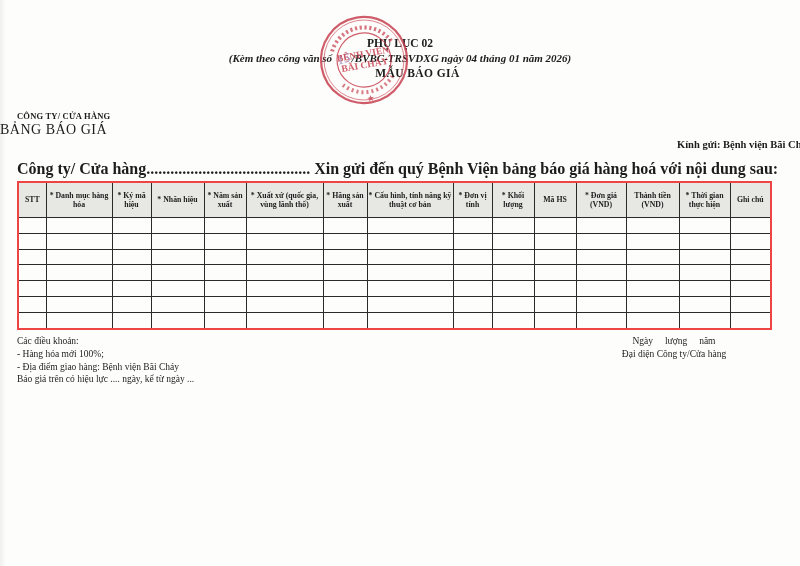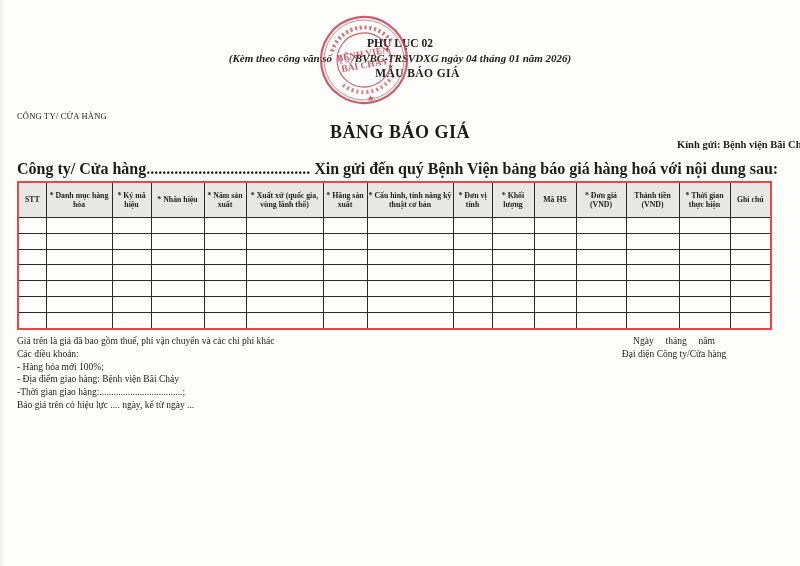--- a/index.html
+++ b/index.html
@@ -19,22 +19,22 @@
   .h-line2 { font-size:11px; font-weight:bold; font-style:italic; margin-top:1px; }
   .h-line3 { font-size:11.5px; font-weight:bold; margin-top:1px; letter-spacing:0.4px;margin-left:35px; }
   .handwritten {
     display:inline-block; font-style:italic; font-weight:normal;
     color:#a38fc6; font-size:13px; transform:rotate(-14deg) translateY(1px);
     padding:0 2px;
   }
 
   .stamp { position:absolute; left:317px; top:12px; width:94px; height:96px; opacity:0.82; pointer-events:none; }
 
-  .company-label { position:absolute; left:17px; top:111px; font-size:8.5px; font-weight:normal; letter-spacing:0.2px; }
-  .doc-title { position:absolute; top:122px; left:0; width:100%; text-align:center; font-size:18px; font-weight:bold; letter-spacing:0.5px; }
+  .company-label { position:absolute; left:17px; top:111px; font-size:8.5px; font-weight:bold; letter-spacing:0.2px; }
+  .doc-title { position:absolute; top:122px; left:0; width:100%; text-align:left; font-size:14px; font-weight:normal; letter-spacing:0.5px; }
   .recipient { position:absolute; top:139px; left:12px; width:100%; text-align:right; font-size:10.5px; font-weight:bold; }
   .intro-line { position:absolute; left:17px; top:160px; font-size:16px; font-weight:bold; }
 
   .quote-table {
     position:absolute; left:17px; top:181px; width:753px;
     border-collapse:collapse; table-layout:fixed;
     border:2px solid #ef4444;
   }
   .quote-table th {
     border:1px solid #2a2a2a; background:#e7e7e3;
@@ -231,26 +231,24 @@
           <td></td>
           <td></td>
           <td></td>
           <td></td>
           <td></td>
         </tr>
       </tbody>
   </table>
 
   <div class="footer-left">
-    <div>Giá trên là giá đã bao gồm thuế, phí vận chuyển và các chi phí khác</div>
     <div>Các điều khoản:</div>
     <div>- Hàng hóa mới 100%;</div>
     <div>- Địa điểm giao hàng: Bệnh viện Bãi Cháy</div>
-    <div>-Thời gian giao hàng:...................................;</div>
     <div>Báo giá trên có hiệu lực .... ngày, kể từ ngày ...</div>
   </div>
 
   <div class="footer-right">
-    <div class="sig-date">Ngày     tháng     năm</div>
+    <div class="sig-date">Ngày     lượng     năm</div>
     <div>Đại diện Công ty/Cửa hàng</div>
   </div>
 
 </div>
 
 </body></html>

